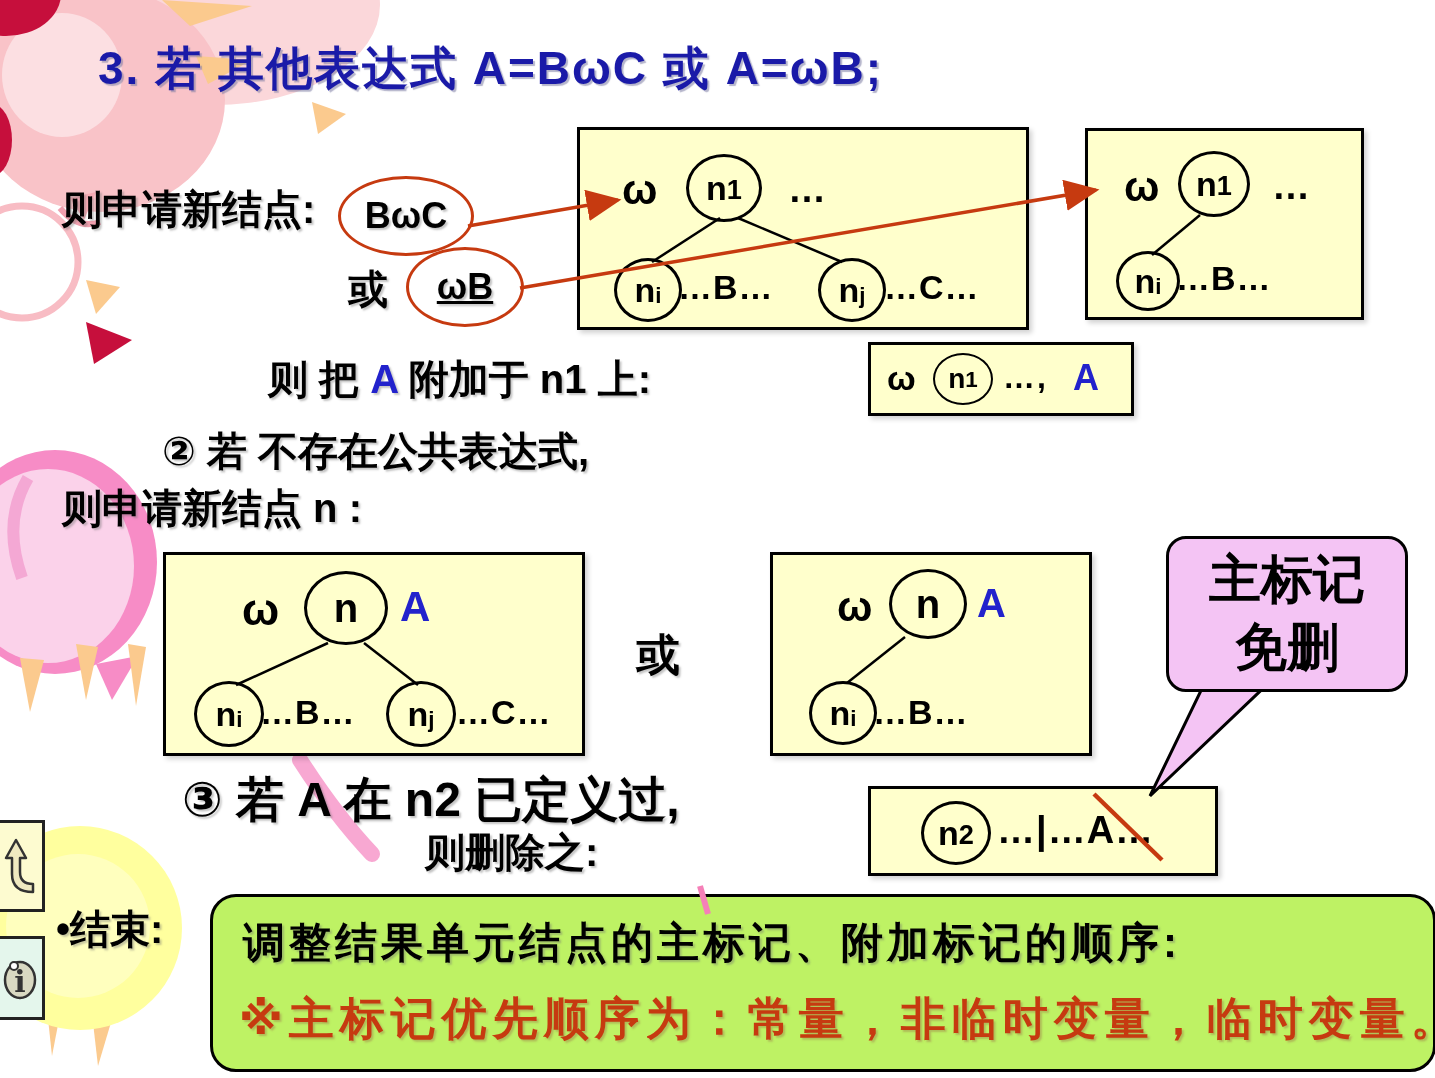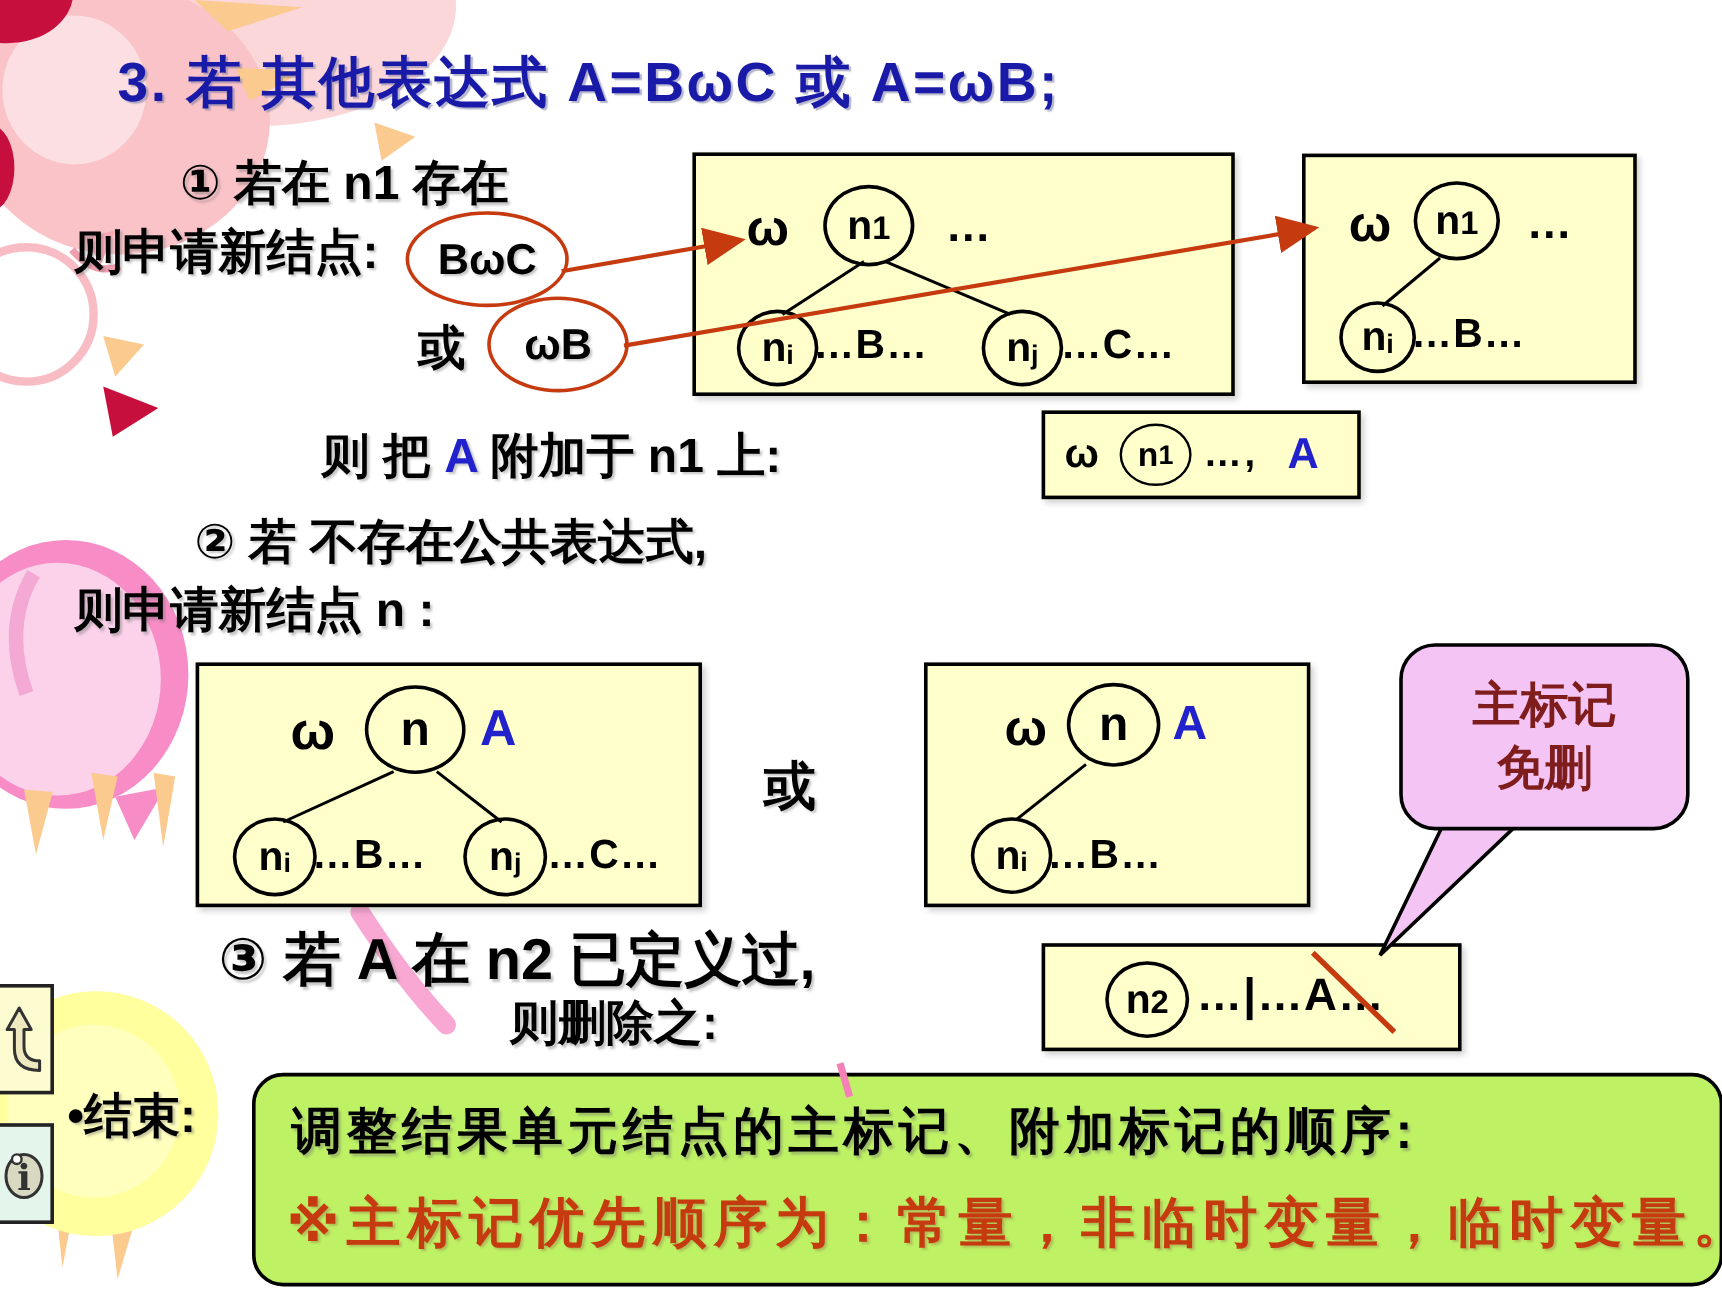--- a/index.html
+++ b/index.html
@@ -20,22 +20,22 @@
   .ybox svg{position:absolute;left:0;top:0;}
   .om{position:absolute;font-size:42px;}
   .circ{position:absolute;border:3px solid #000;border-radius:50%;display:flex;
         align-items:center;justify-content:center;font-size:34px;line-height:1;}
   .circ .sub{font-size:.66em;margin-top:.55em;}
   .circ .sub1{font-size:.8em;margin-top:.1em;}
   .dots{position:absolute;font-size:38px;letter-spacing:2px;}
   .ntext{position:absolute;font-size:34px;letter-spacing:1px;}
   .inA{position:absolute;font-size:42px;color:#2222cc;}
   .callout{position:absolute;left:1166px;top:536px;width:236px;height:150px;background:#f4c4f4;
-           border:3px solid #000;border-radius:30px;z-index:6;display:flex;flex-direction:column;
-           align-items:center;justify-content:center;color:#7f1d1d;font-size:40px;line-height:1.3;}
+           border:3px solid #000;border-radius:20px;z-index:6;display:flex;flex-direction:column;
+           align-items:center;justify-content:center;color:#000000;font-size:52px;line-height:1.3;}
   .footer{position:absolute;left:210px;top:894px;width:1220px;height:172px;background:#bef264;
           border:3.5px solid #000;border-radius:26px;z-index:2;}
   .fl1{position:absolute;left:30px;top:18px;font-size:42px;letter-spacing:4px;white-space:nowrap;
        text-shadow:2px 2px 2px rgba(110,110,110,.4);}
   .fl2{position:absolute;left:26px;top:92px;font-size:45px;letter-spacing:6px;white-space:nowrap;
        color:#c63a10;text-shadow:2px 2px 2px rgba(150,90,70,.35);}
   .btn{position:absolute;left:-3px;border:3px solid #222;z-index:3;display:flex;
        align-items:center;justify-content:center;cursor:pointer;}
   .btn-back{top:820px;width:42px;height:86px;background:#fdfbd0;}
   .btn-info{top:936px;width:42px;height:78px;background:#e4f6ec;}
@@ -70,27 +70,26 @@
       <polygon points="46,1000 62,1004 52,1056"></polygon>
       <polygon points="92,1014 112,1019 98,1066"></polygon>
     </g>
     <path d="M300 760 Q336 816 372 854" stroke="#f8a8d2" stroke-width="16" fill="none" stroke-linecap="round"></path>
     <circle cx="80" cy="928" r="102" fill="#ffff9e"></circle>
     <circle cx="78" cy="926" r="72" fill="#ffffbe"></circle>
   </svg>
 
   <div class="t title">3. 若 其他表达式 A=BωC 或 A=ωB;</div>
 
-  <div class="t" style="left:150px;top:125px;font-size:40px;">① 若在 n1 存在</div>
   <div class="t" style="left:62px;top:182px;font-size:40px;">则申请新结点:</div>
   <div class="redellipse" style="left:338px;top:176px;width:130px;height:74px;">
     <span>BωC</span>
   </div>
   <div class="t" style="left:348px;top:262px;font-size:40px;">或</div>
-  <div class="redellipse" style="left:406px;top:247px;width:112px;height:74px;">
+  <div class="redellipse" style="left:406px;top:247px;width:112px;height:74px;text-decoration:underline;">
     <span>ωB</span>
   </div>
 
   <div class="ybox" style="left:577px;top:127px;width:446px;height:197px;">
     <svg width="446" height="197">
       <line x1="140" y1="88" x2="72" y2="132" stroke="#000" stroke-width="2.5"></line>
       <line x1="158" y1="88" x2="262" y2="132" stroke="#000" stroke-width="2.5"></line>
     </svg>
     <span class="om" style="left:42px;top:36px;">ω</span>
     <span class="circ" style="left:106px;top:24px;width:70px;height:62px;">

